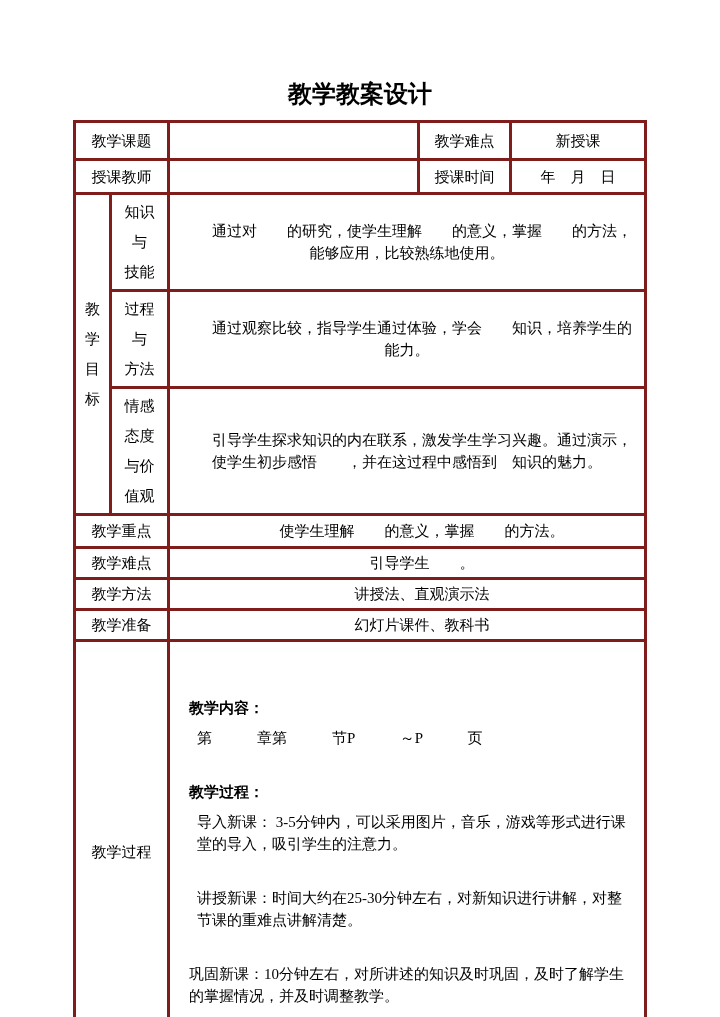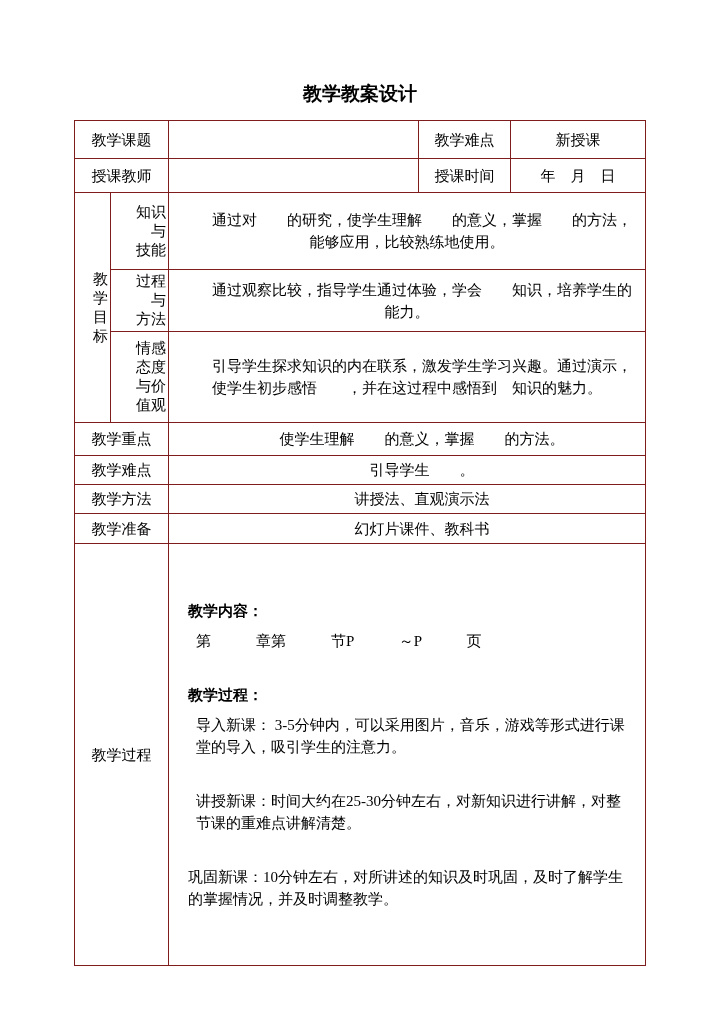--- a/index.html
+++ b/index.html
@@ -12,21 +12,21 @@
     background: #ffffff;
     color: #000000;
     font-family: "Liberation Serif", "DejaVu Serif", serif;
   }
   .page {
     box-sizing: border-box;
     padding-top: 82px;
   }
   .doc-title {
     text-align: center;
-    font-size: 19px;
+    font-size: 24px;
     font-weight: bold;
     line-height: 24px;
     margin: 0 0 14px 0;
   }
   .subheader {
     width: 571px;
     margin: 0 auto 3px auto;
     box-sizing: border-box;
     padding: 0 32px 0 62px;
     display: flex;
@@ -35,34 +35,34 @@
     line-height: 20px;
   }
   table.plan {
     width: 571px;
     margin: 0 auto;
     border-collapse: collapse;
     table-layout: fixed;
     font-size: 15px;
   }
   table.plan td {
-    border: 1px solid #7f1d1d;
+    border: 3px solid #7f1d1d;
     vertical-align: middle;
     box-sizing: border-box;
     overflow: hidden;
   }
   td.label {
     text-align: center;
     padding: 2px;
     line-height: 20px;
   }
   td.stacked {
-    text-align: right;
+    text-align: center;
     white-space: pre-line;
-    line-height: 19px;
+    line-height: 30px;
     padding: 2px;
   }
   td.content {
     text-align: center;
     padding: 3px 9px;
     line-height: 22px;
   }
   .indent {
     text-indent: 2em;
   }

